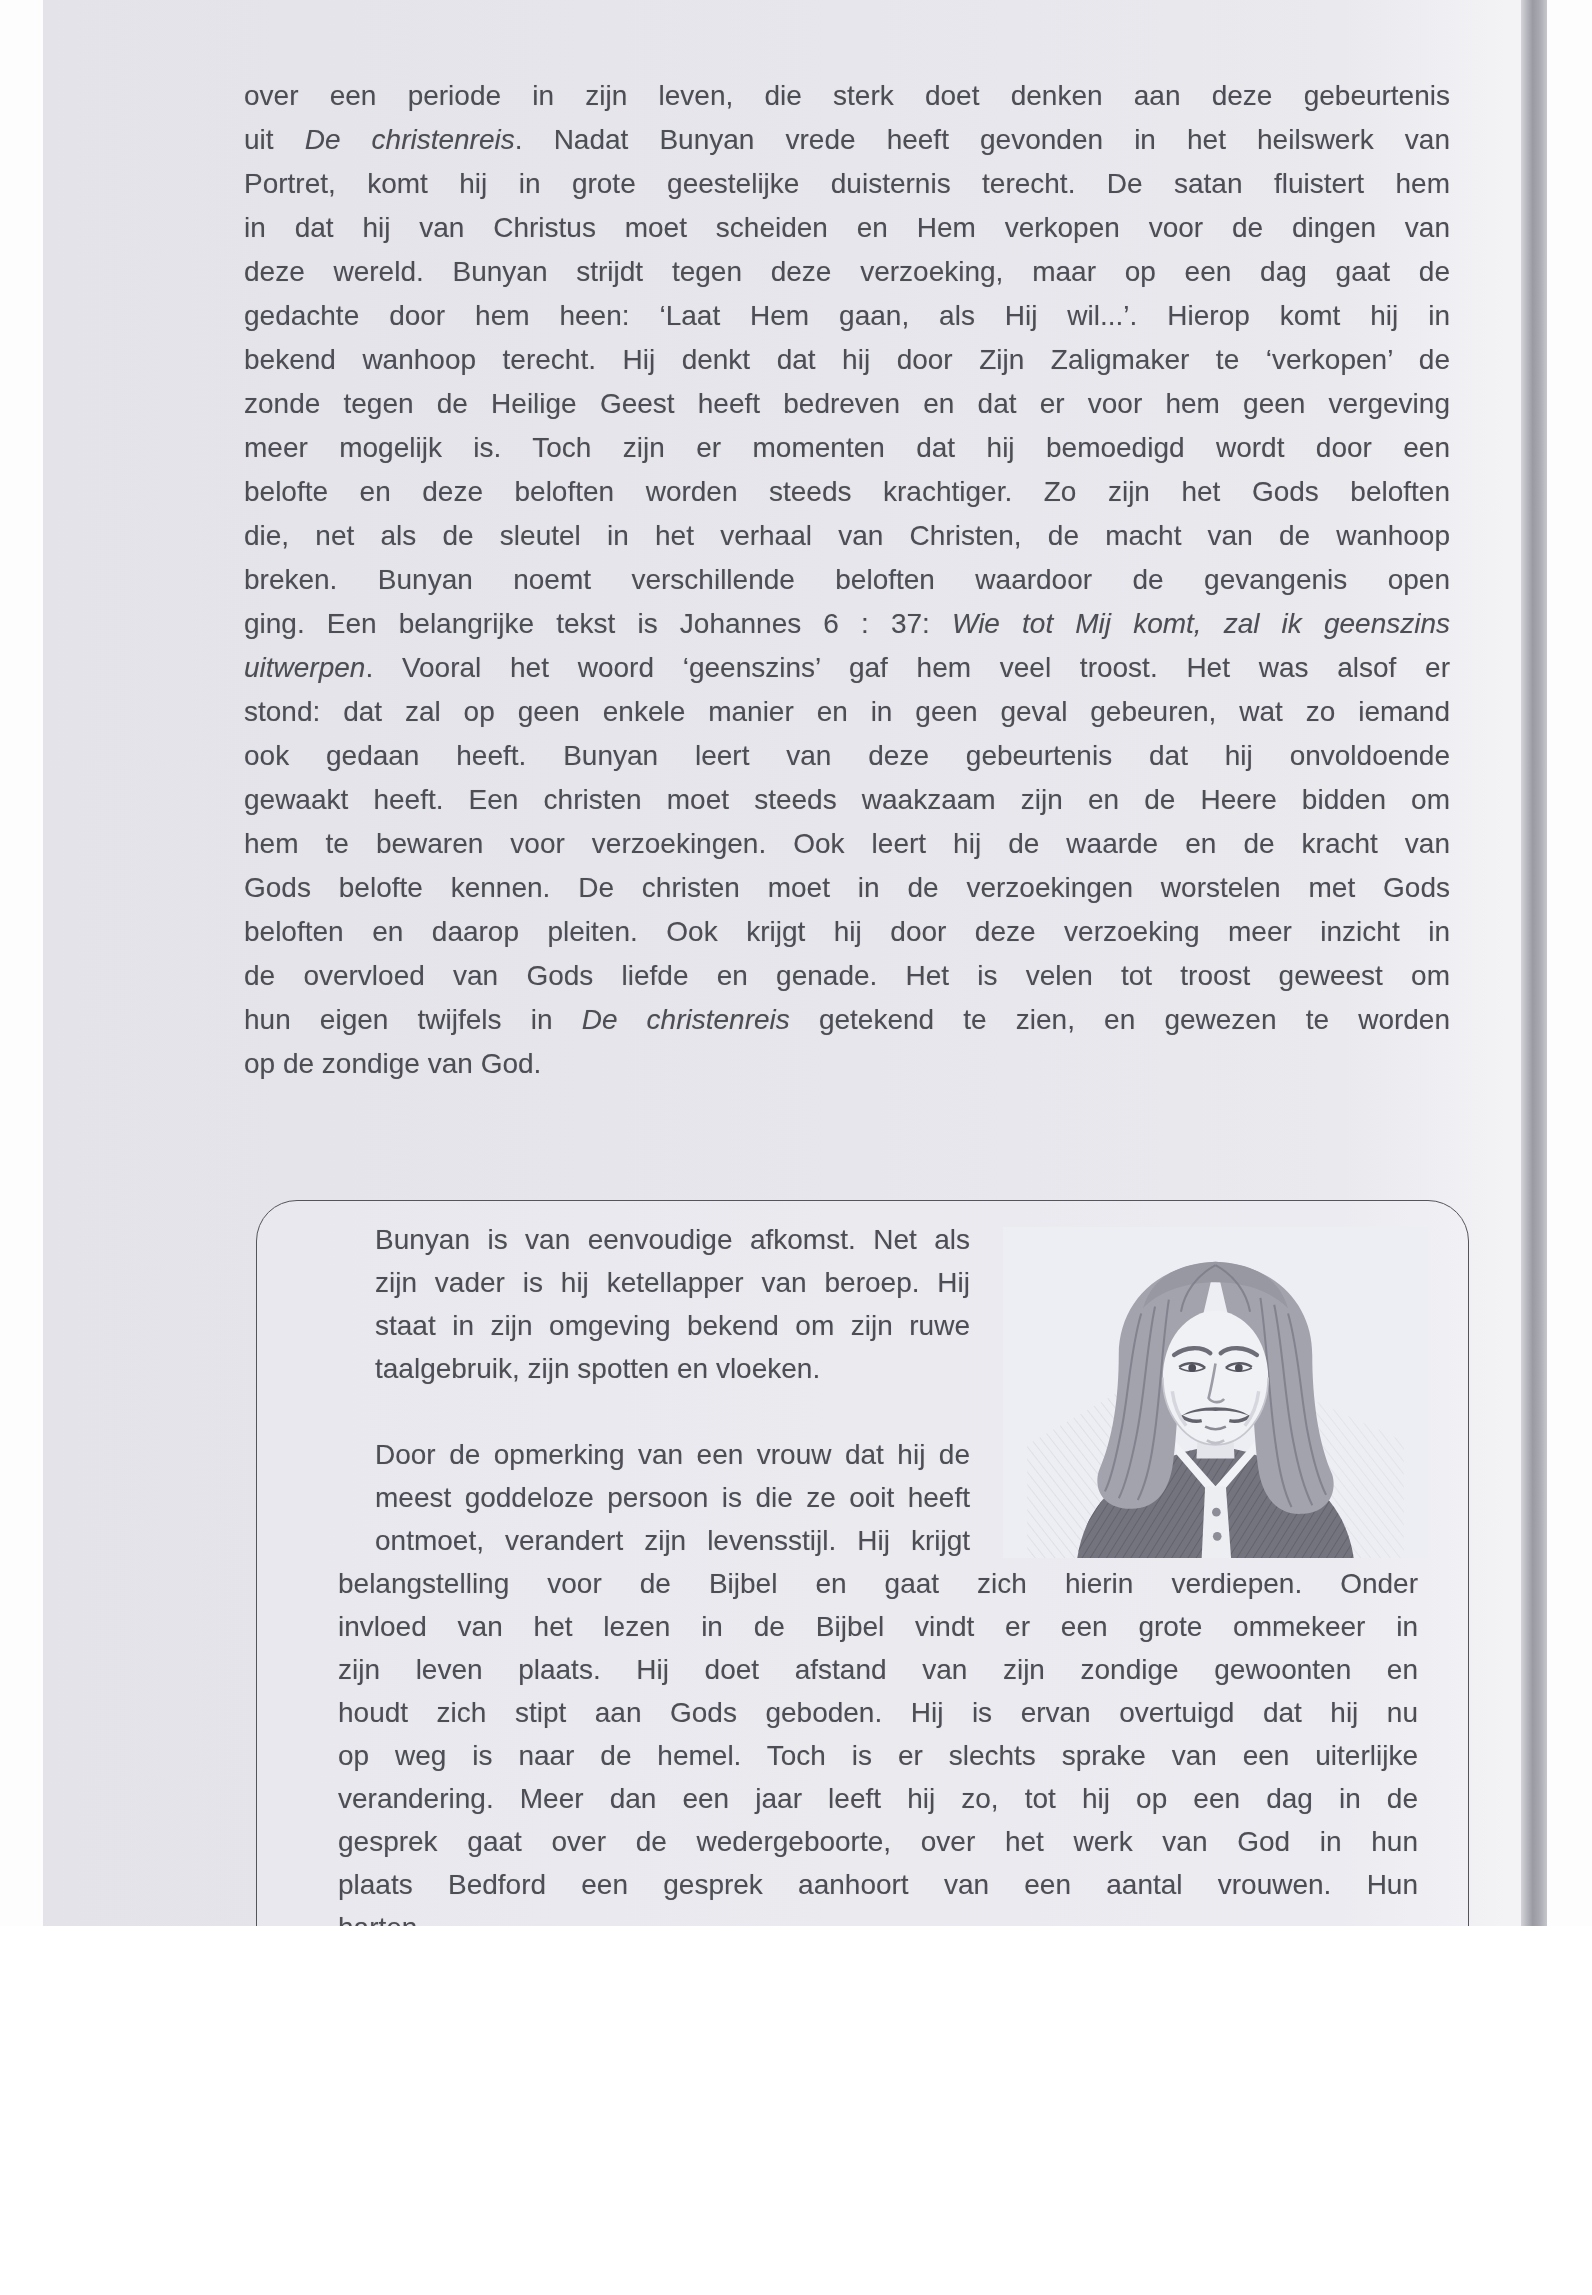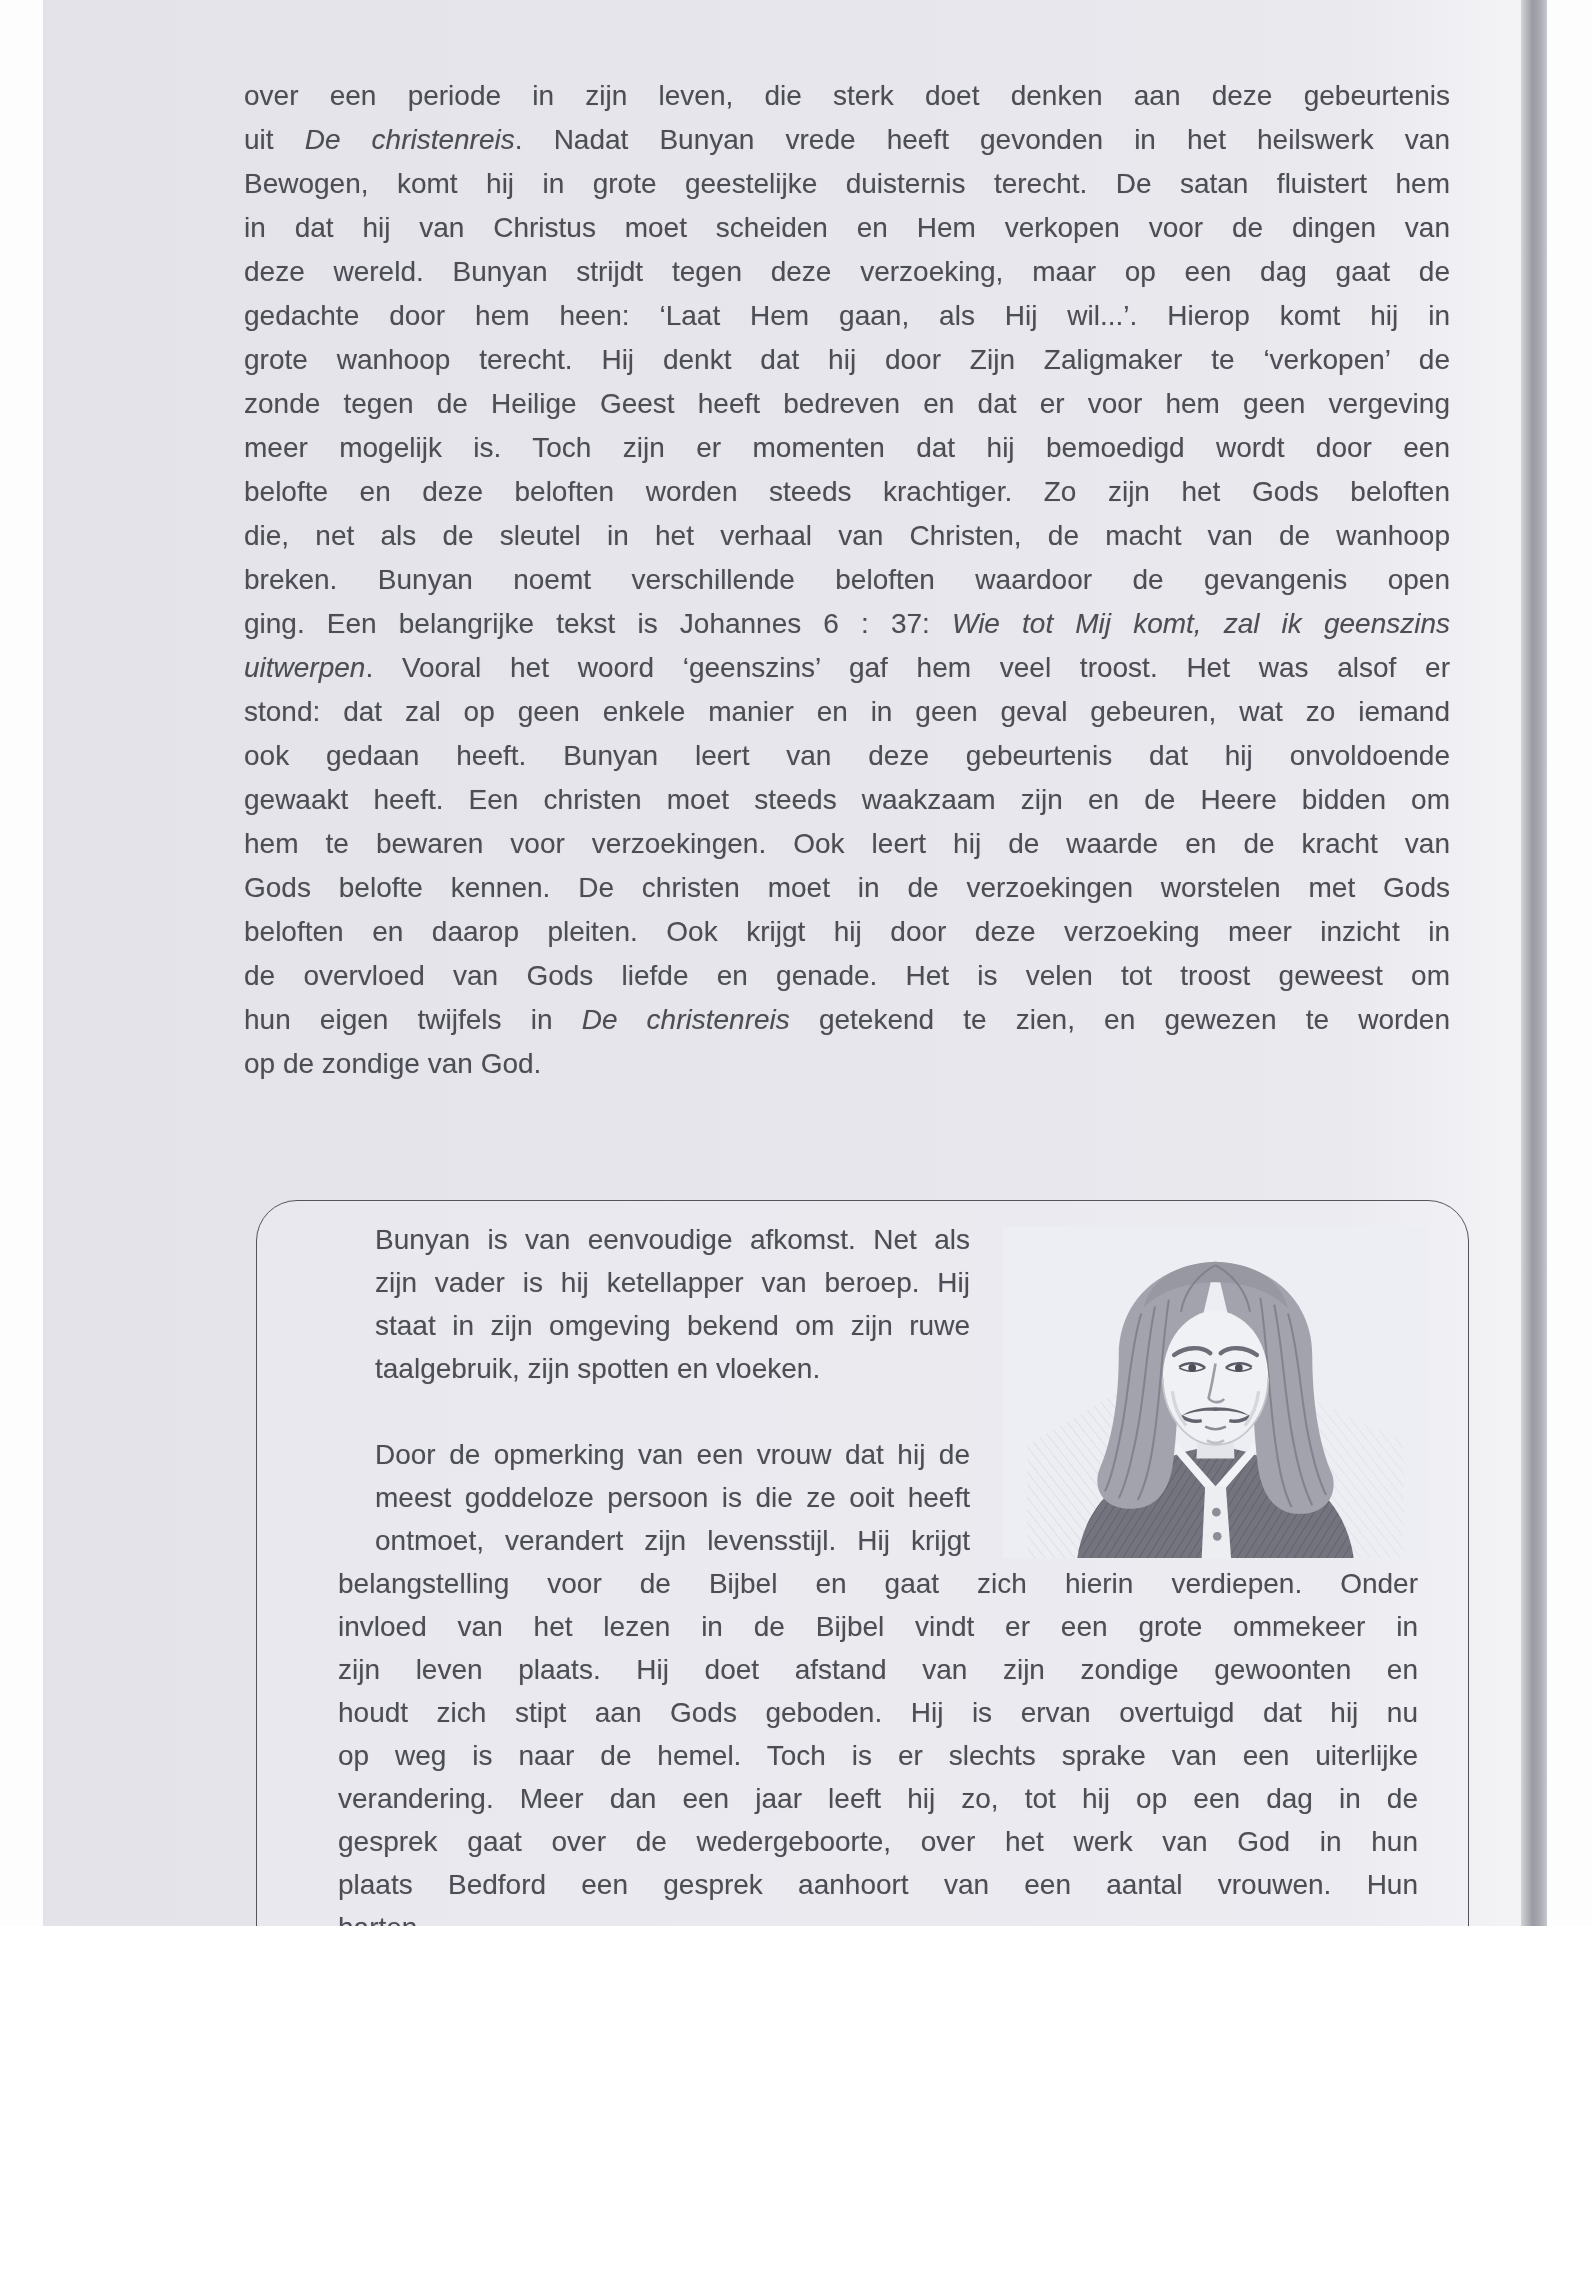--- a/index.html
+++ b/index.html
@@ -33,25 +33,25 @@
 </head>
 <body>
 
 <div class="scan">
   <div class="paper"></div>
   <div class="edge-band"></div>
 
   <div class="main-par" id="main-par">
       <div class="text-line just"><span>over een periode in zijn leven, die sterk doet denken aan deze gebeurtenis</span></div>
       <div class="text-line just"><span>uit </span><span class="it">De christenreis</span><span>. Nadat Bunyan vrede heeft gevonden in het heilswerk van</span></div>
-      <div class="text-line just"><span>Bewogen, komt hij in grote geestelijke duisternis terecht. De satan fluistert hem</span></div>
+      <div class="text-line just"><span>Portret, komt hij in grote geestelijke duisternis terecht. De satan fluistert hem</span></div>
       <div class="text-line just"><span>in dat hij van Christus moet scheiden en Hem verkopen voor de dingen van</span></div>
       <div class="text-line just"><span>deze wereld. Bunyan strijdt tegen deze verzoeking, maar op een dag gaat de</span></div>
       <div class="text-line just"><span>gedachte door hem heen: ‘Laat Hem gaan, als Hij wil...’. Hierop komt hij in</span></div>
-      <div class="text-line just"><span>grote wanhoop terecht. Hij denkt dat hij door Zijn Zaligmaker te ‘verkopen’ de</span></div>
+      <div class="text-line just"><span>bekend wanhoop terecht. Hij denkt dat hij door Zijn Zaligmaker te ‘verkopen’ de</span></div>
       <div class="text-line just"><span>zonde tegen de Heilige Geest heeft bedreven en dat er voor hem geen vergeving</span></div>
       <div class="text-line just"><span>meer mogelijk is. Toch zijn er momenten dat hij bemoedigd wordt door een</span></div>
       <div class="text-line just"><span>belofte en deze beloften worden steeds krachtiger. Zo zijn het Gods beloften</span></div>
       <div class="text-line just"><span>die, net als de sleutel in het verhaal van Christen, de macht van de wanhoop</span></div>
       <div class="text-line just"><span>breken. Bunyan noemt verschillende beloften waardoor de gevangenis open</span></div>
       <div class="text-line just"><span>ging. Een belangrijke tekst is Johannes 6 : 37: </span><span class="it">Wie tot Mij komt, zal ik geenszins</span></div>
       <div class="text-line just"><span class="it">uitwerpen</span><span>. Vooral het woord ‘geenszins’ gaf hem veel troost. Het was alsof er</span></div>
       <div class="text-line just"><span>stond: dat zal op geen enkele manier en in geen geval gebeuren, wat zo iemand</span></div>
       <div class="text-line just"><span>ook gedaan heeft. Bunyan leert van deze gebeurtenis dat hij onvoldoende</span></div>
       <div class="text-line just"><span>gewaakt heeft. Een christen moet steeds waakzaam zijn en de Heere bidden om</span></div>

